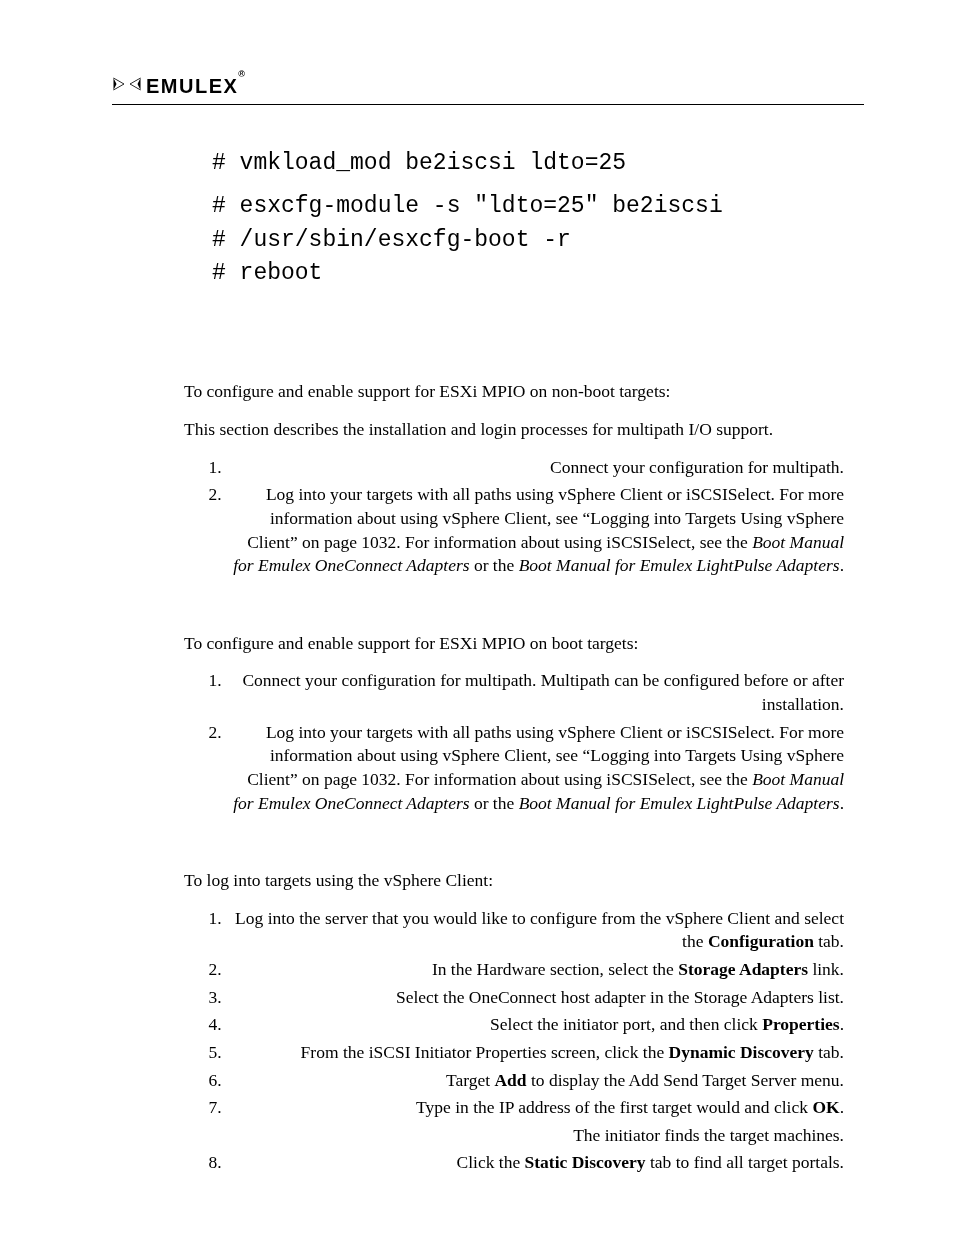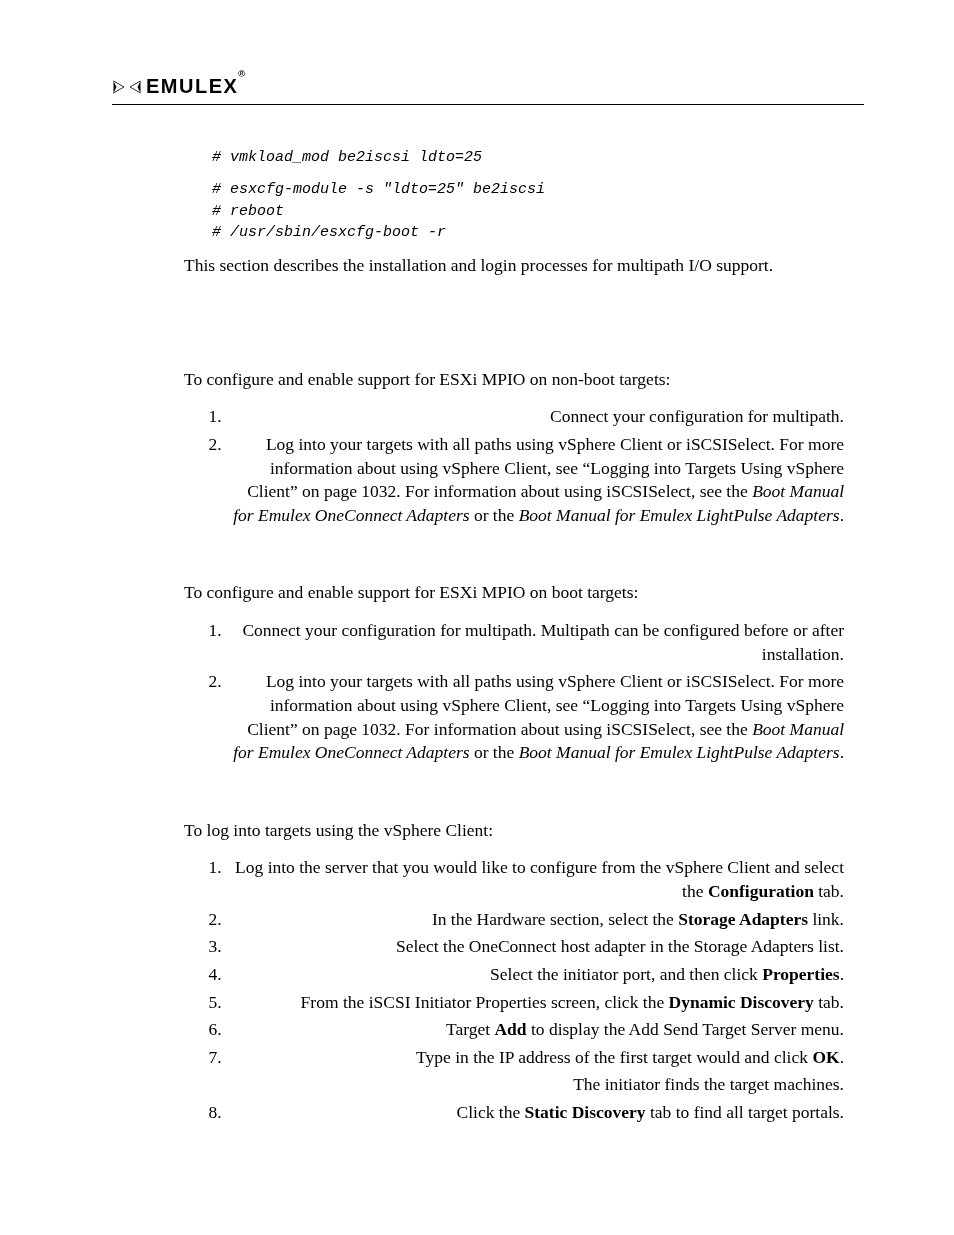--- a/index.html
+++ b/index.html
@@ -16,21 +16,20 @@
     box-sizing: border-box;
     padding: 75px 90px 60px 112px;
   }
   .header {
     border-bottom: 1.5px solid #000;
     padding-bottom: 6px;
     margin-bottom: 42px;
   }
   .logo {
     display: flex;
-    align-items: center;
     gap: 4px;
   }
   .logo-mark {
     width: 30px;
     height: 18px;
     display: inline-block;
   }
   .logo-text {
     font-family: Arial, Helvetica, sans-serif;
     font-weight: 900;
@@ -46,24 +45,23 @@
   .content {
     padding-left: 72px;
     padding-right: 20px;
     font-size: 17.5px;
     line-height: 1.35;
     font-family: "Palatino Linotype", "Book Antiqua", Palatino, Georgia, serif;
     color: #000;
   }
   .code-block {
     font-family: "Courier New", Courier, monospace;
-    font-size: 15px;
+    font-size: 23px;
     margin: 10px 0 10px 28px;
     line-height: 1.45;
-    font-style: italic;
   }
   .code-line {
     display: block;
   }
   p.body-para {
     margin: 8px 0 14px 0;
   }
   .section-gap {
     margin-top: 44px;
   }
@@ -109,27 +107,27 @@
 
   <div class="content">
 
     <div class="code-block">
       <span class="code-line"># vmkload_mod be2iscsi ldto=25</span>
     </div>
 
 
     <div class="code-block">
       <span class="code-line"># esxcfg-module -s "ldto=25" be2iscsi</span>
+      <span class="code-line"># /usr/sbin/esxcfg-boot -r</span>
       <span class="code-line"># reboot</span>
-      <span class="code-line"># /usr/sbin/esxcfg-boot -r</span>
     </div>
 
+    <p class="body-para section-gap" style="margin-top:90px">To configure and enable support for ESXi MPIO on non-boot targets:</p>
+
     <p class="body-para section-gap">This section describes the installation and login processes for multipath I/O support.</p>
-
-    <p class="body-para section-gap" style="margin-top:90px">To configure and enable support for ESXi MPIO on non-boot targets:</p>
 
     <ol class="numbered">
       <li><span>Connect your configuration for multipath.</span></li>
       <li><span>Log into your targets with all paths using vSphere Client or iSCSISelect. For more information about using vSphere Client, see “Logging into Targets Using vSphere Client” on page 1032. For information about using iSCSISelect, see the </span><span class="italic">Boot Manual for Emulex OneConnect Adapters</span><span> or the </span><span class="italic">Boot Manual for Emulex LightPulse Adapters</span><span>.</span></li>
     </ol>
 
     <p class="body-para sub-gap" style="margin-top:54px">To configure and enable support for ESXi MPIO on boot targets:</p>
 
     <ol class="numbered">
       <li><span>Connect your configuration for multipath. Multipath can be configured before or after installation.</span></li>

